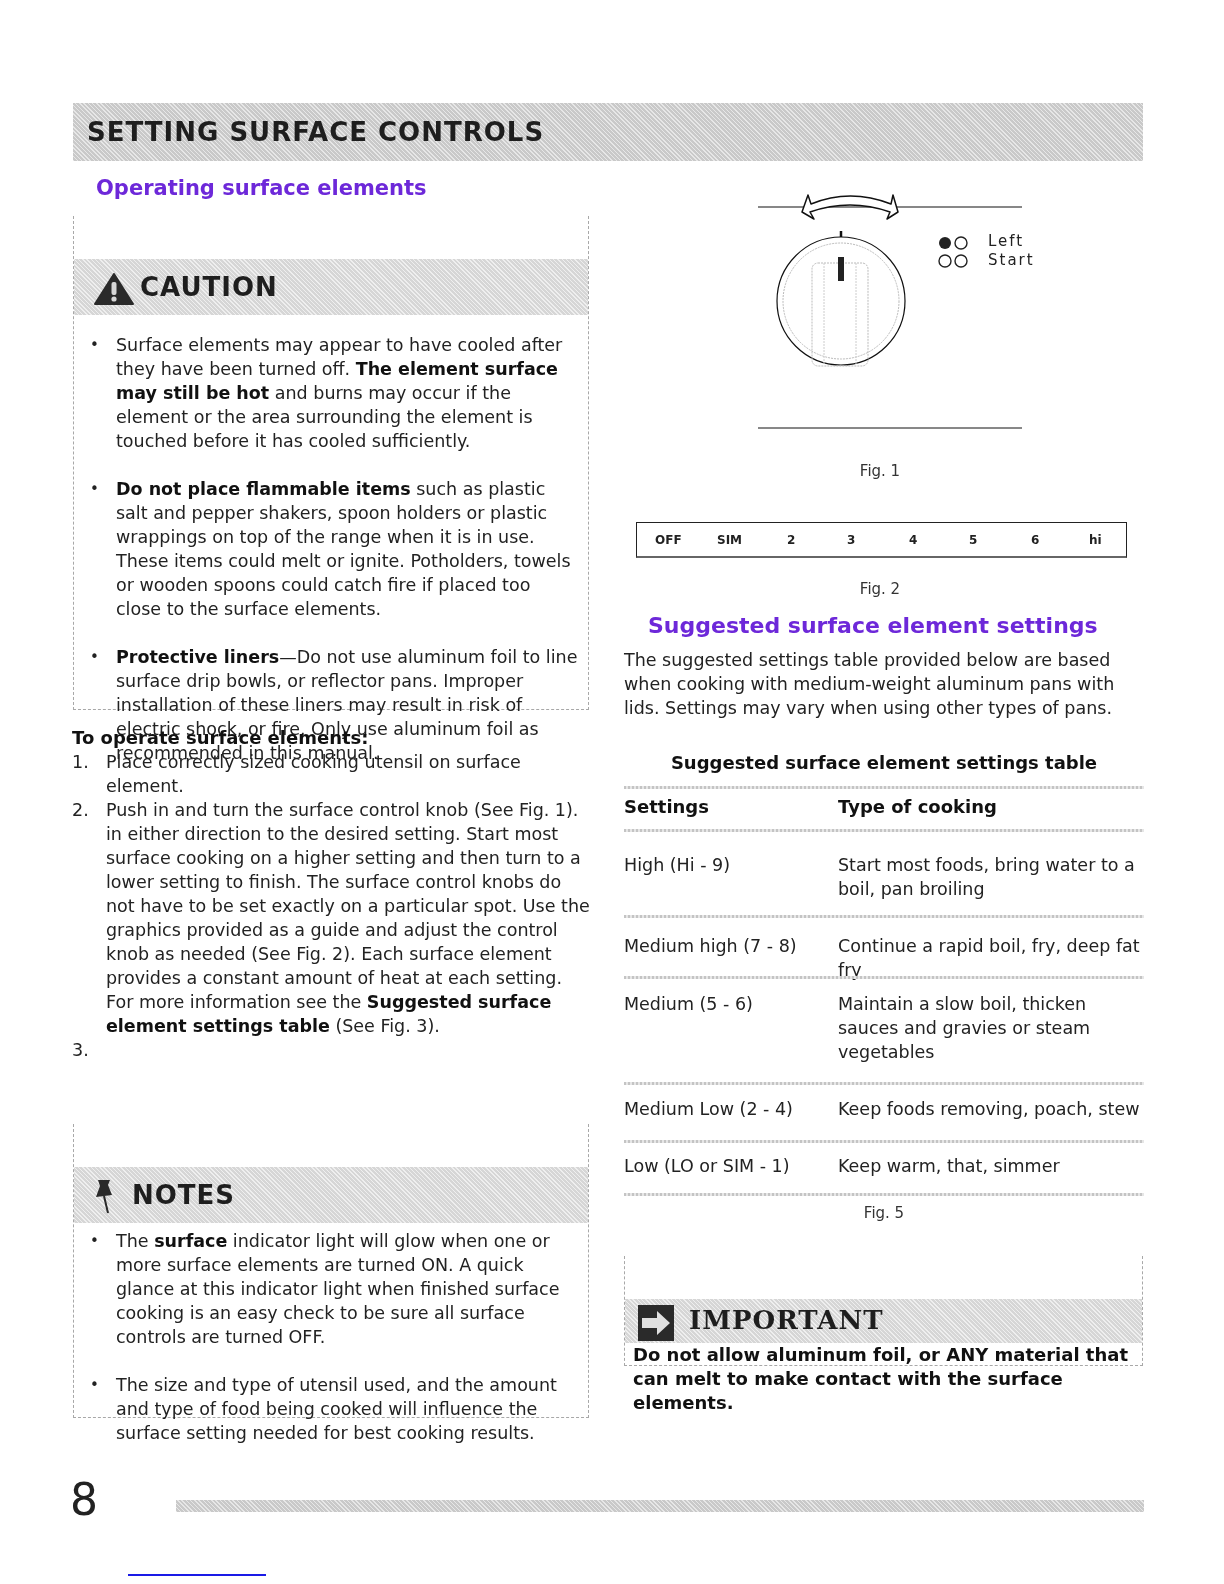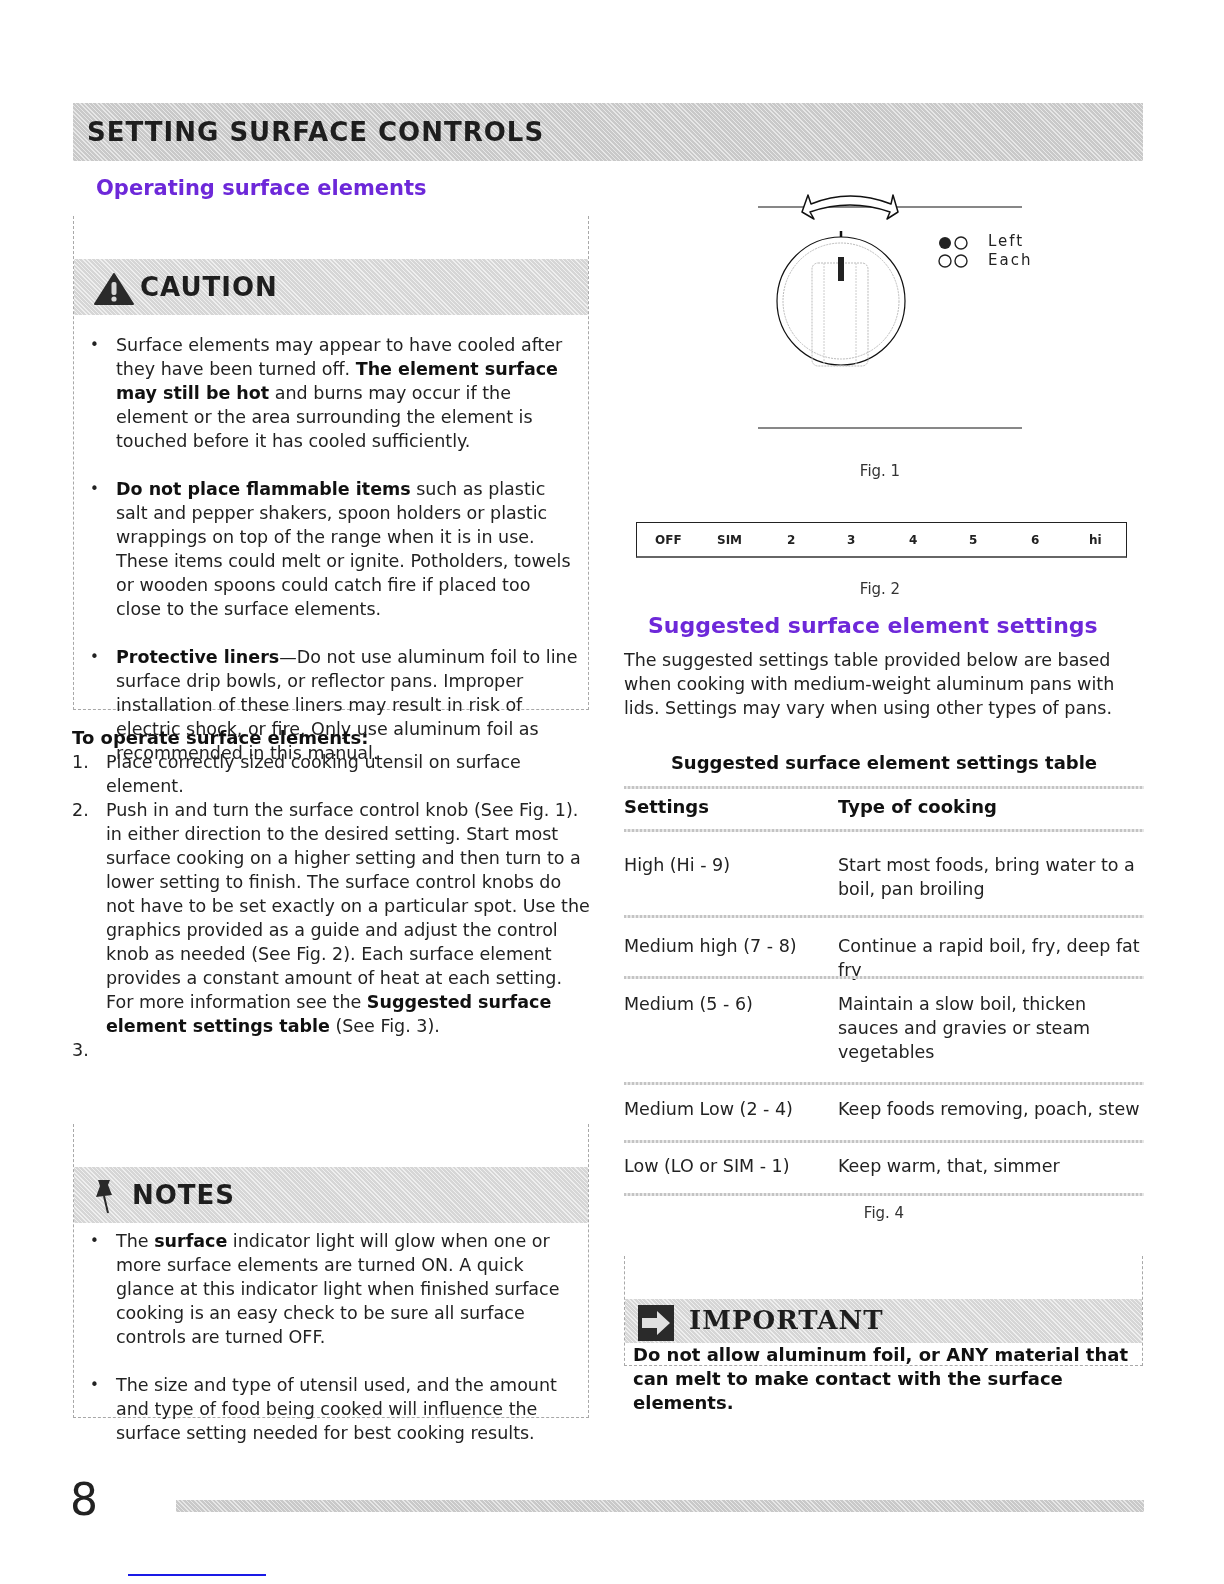--- a/index.html
+++ b/index.html
@@ -124,21 +124,21 @@
     <line x1="74" y1="83" x2="74" y2="184" stroke="#ccc" stroke-width="1" stroke-dasharray="2 1"></line>
     <line x1="106" y1="83" x2="106" y2="184" stroke="#ccc" stroke-width="1" stroke-dasharray="2 1"></line>
     <rect x="88" y="77" width="6" height="24" fill="#222"></rect>
     <line x1="8" y1="248" x2="272" y2="248" stroke="#111" stroke-width="1"></line>
     <circle cx="195" cy="63" r="6" fill="#222"></circle>
     <circle cx="211" cy="63" r="6" fill="none" stroke="#222" stroke-width="1.4"></circle>
     <circle cx="195" cy="81" r="6" fill="none" stroke="#222" stroke-width="1.4"></circle>
     <circle cx="211" cy="81" r="6" fill="none" stroke="#222" stroke-width="1.4"></circle>
   </svg>
   <span class="abs" style="left:238px; top:52px; font-size:15px; letter-spacing:2px; color:#222;">Left</span>
-  <span class="abs" style="left:238px; top:71px; font-size:15px; letter-spacing:2px; color:#222;">Each</span>
+  <span class="abs" style="left:238px; top:71px; font-size:15px; letter-spacing:2px; color:#222;">Start</span>
 </div>
 <div class="abs fig-caption" style="left:830px; top:462px; width:100px;">Fig. 1</div>
 
 <div id="scale" class="abs">
   <span class="tick" style="left:18px;">OFF</span>
   <span class="tick" style="left:80px;">SIM</span>
   <span class="tick" style="left:150px;">2</span>
   <span class="tick" style="left:210px;">3</span>
   <span class="tick" style="left:272px;">4</span>
   <span class="tick" style="left:332px;">5</span>
@@ -180,21 +180,21 @@
   <span class="c1">Medium Low (2 - 4)</span>
   <span class="c2">Keep foods removing, poach, stew</span>
 </div>
 <div class="abs dotline" style="left:624px; top:1140px; width:520px;"></div>
 
 <div class="t-row" style="top:1154px;">
   <span class="c1">Low (LO  or SIM - 1)</span>
   <span class="c2">Keep warm, that, simmer</span>
 </div>
 <div class="abs dotline" style="left:624px; top:1193px; width:520px;"></div>
-<div class="abs fig-caption" style="left:834px; top:1204px; width:100px;">Fig. 4</div>
+<div class="abs fig-caption" style="left:834px; top:1204px; width:100px;">Fig. 5</div>
 
 <div class="abs callout" style="left:624px; top:1256px; width:519px; height:110px;">
   <div class="callout-head hatch-light" style="height:44px;">
     <span class="icon" style="left:13px; top:6px;">
       <svg width="36" height="36" viewBox="0 0 36 36">
         <rect x="0" y="0" width="36" height="36" fill="#2a2a2a"></rect>
         <path d="M4 13 L19 13 L19 6 L32 18 L19 30 L19 23 L4 23 Z" fill="#e0e0e0"></path>
       </svg>
     </span>
     <span class="label" style="left:64px; top:6px; font-family:'DejaVu Serif', serif; font-size:26px;">IMPORTANT</span>

